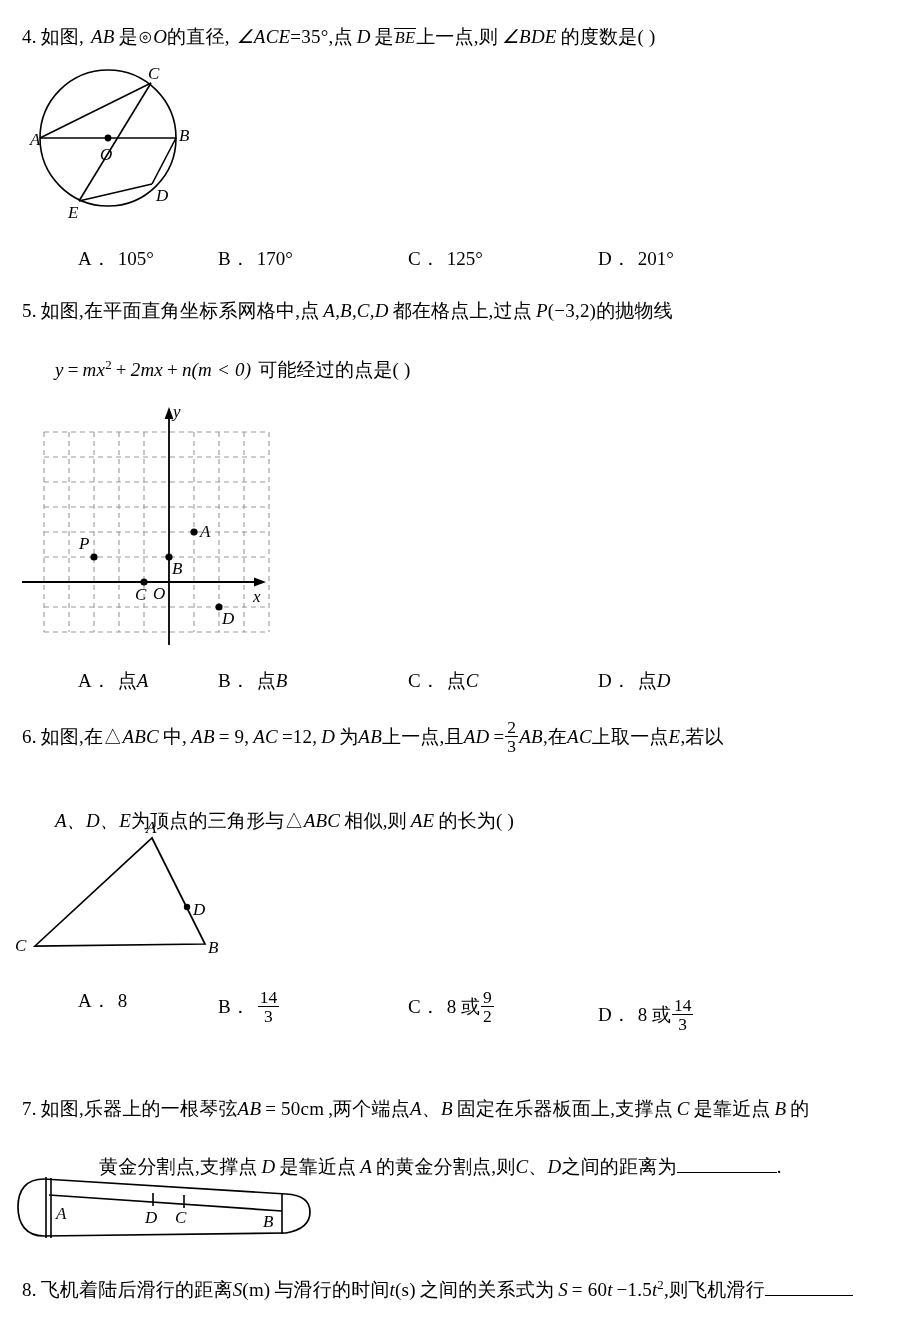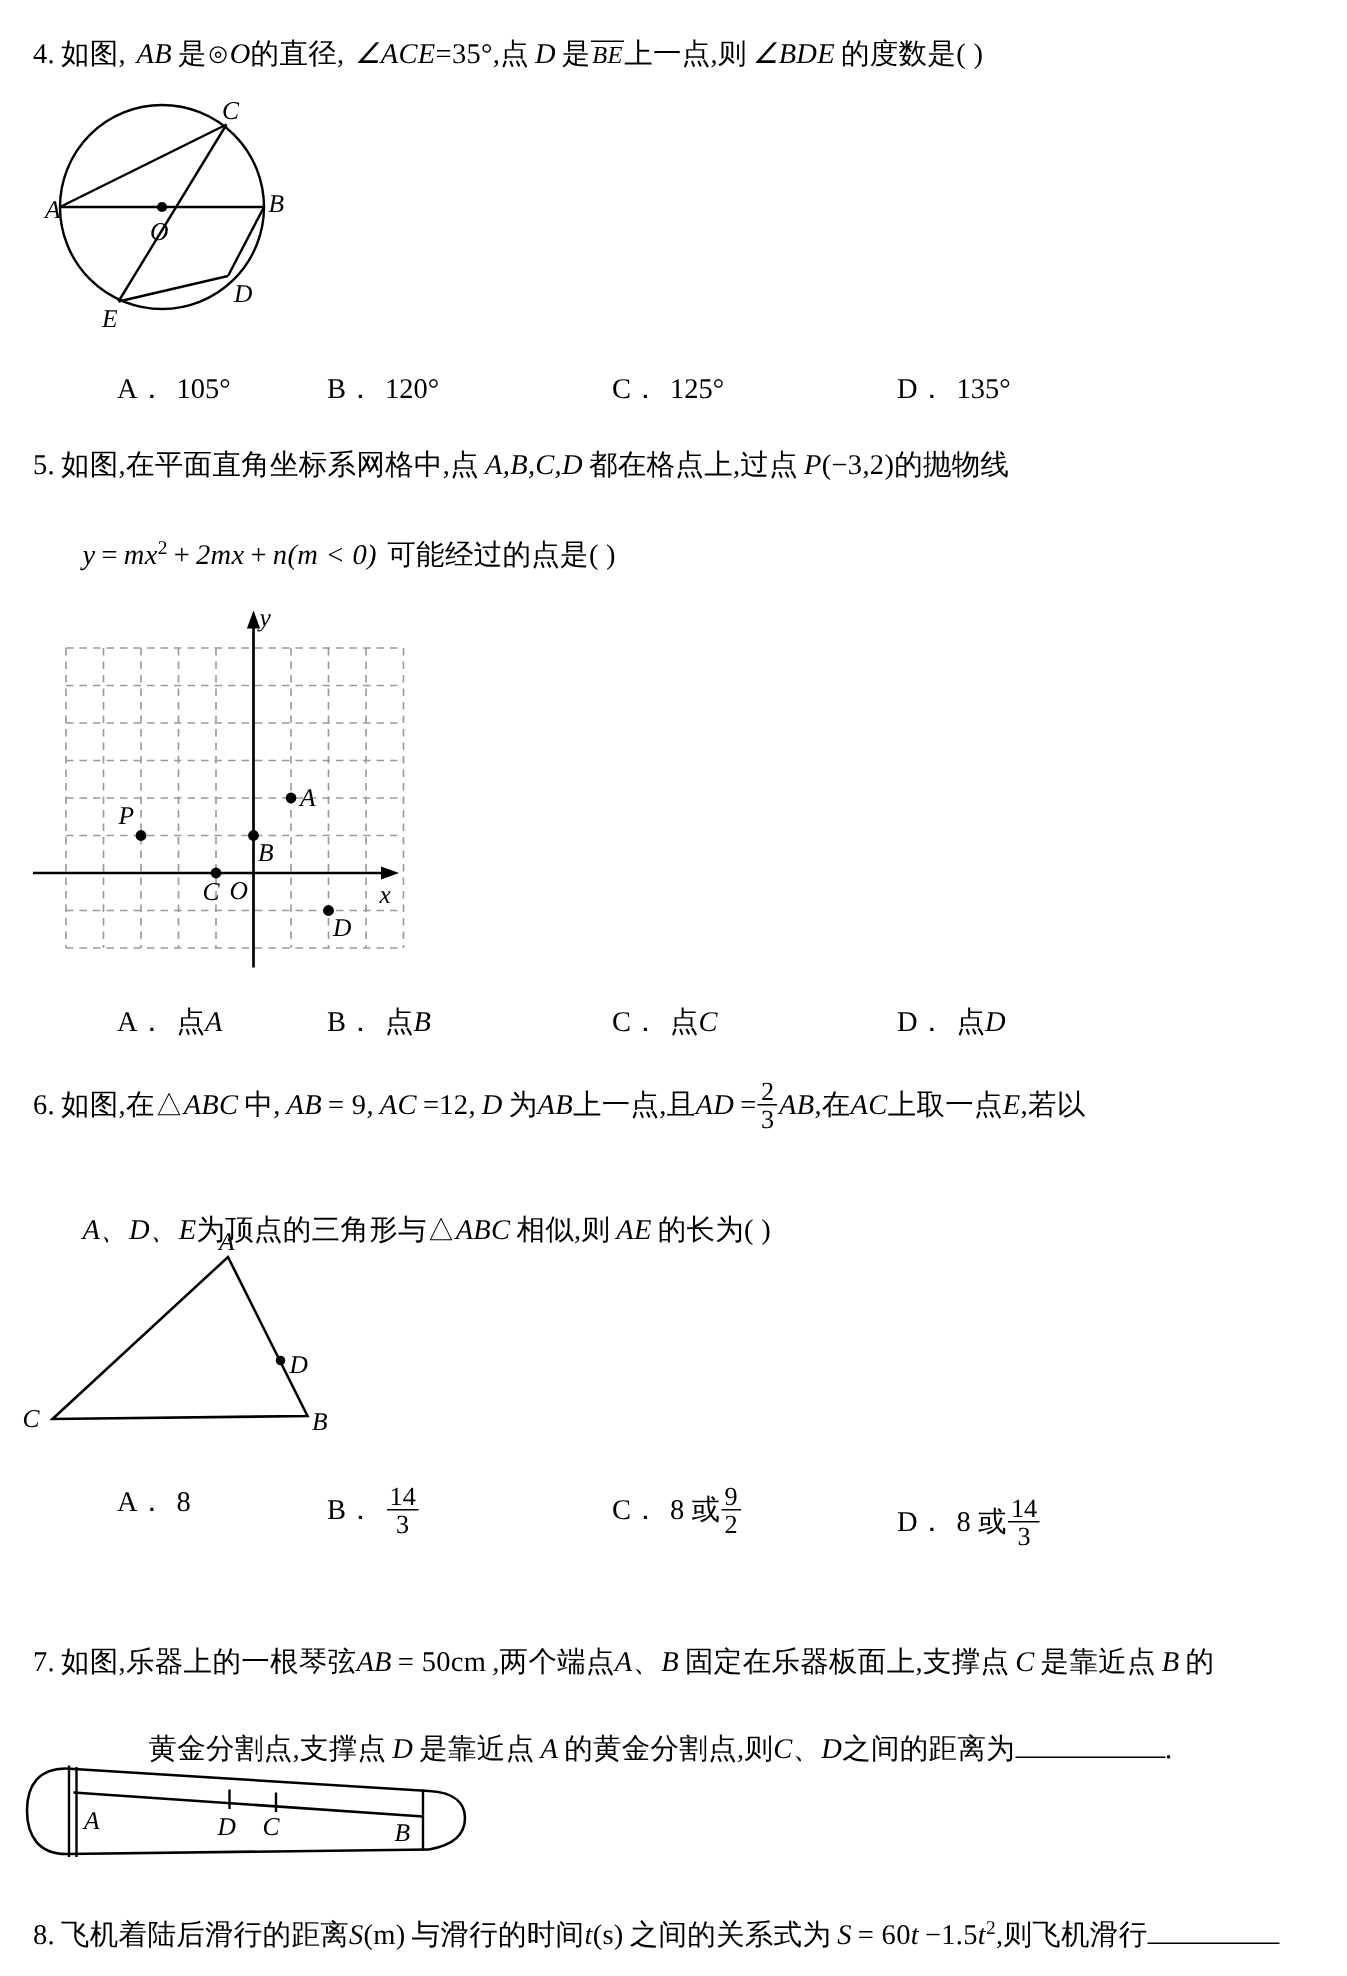--- a/index.html
+++ b/index.html
@@ -111,27 +111,27 @@
     <span class="figlbl" style="left:70px; top:83px;">O</span>
     <span class="figlbl" style="left:149px; top:64px;">B</span>
     <span class="figlbl" style="left:126px; top:124px;">D</span>
     <span class="figlbl" style="left:38px; top:141px;">E</span>
   </div>
 
   <div class="opt" style="left:78px; top:246px;">
     <span class="mn">A．</span><span class="sp2"></span><span class="mn">105°</span>
   </div>
   <div class="opt" style="left:218px; top:246px;">
-    <span class="mn">B．</span><span class="sp2"></span><span class="mn">120°</span>
+    <span class="mn">B．</span><span class="sp2"></span><span class="mn">170°</span>
   </div>
   <div class="opt" style="left:408px; top:246px;">
     <span class="mn">C．</span><span class="sp2"></span><span class="mn">125°</span>
   </div>
   <div class="opt" style="left:598px; top:246px;">
-    <span class="mn">D．</span><span class="sp2"></span><span class="mn">135°</span>
+    <span class="mn">D．</span><span class="sp2"></span><span class="mn">201°</span>
   </div>
 
   <div class="qline" style="left:22px; top:298px;">
     <span class="mn">5.</span><span class="sp1"></span><span class="mn">如图,在平面直角坐标系网格中,点</span><span class="sp1"></span><span class="mi">A,B,C,D</span><span class="sp1"></span><span class="mn">都在格点上,过点</span><span class="sp1"></span><span class="mi">P</span><span class="mn">(−3,2)</span><span class="mn">的抛物线</span>
   </div>
 
   <div class="qline" style="left:55px; top:352px;">
     <span class="mi">y</span><span class="sp1"></span><span class="mn">=</span><span class="sp1"></span><span class="mi">mx</span><sup class="exn">2</sup><span class="sp1"></span><span class="mn">+</span><span class="sp1"></span><span class="mi">2mx</span><span class="sp1"></span><span class="mn">+</span><span class="sp1"></span><span class="mi">n</span><span class="mi">(m &lt; 0)</span><span class="sp2"></span><span class="mn">可能经过的点是(  )</span>
   </div>
 

